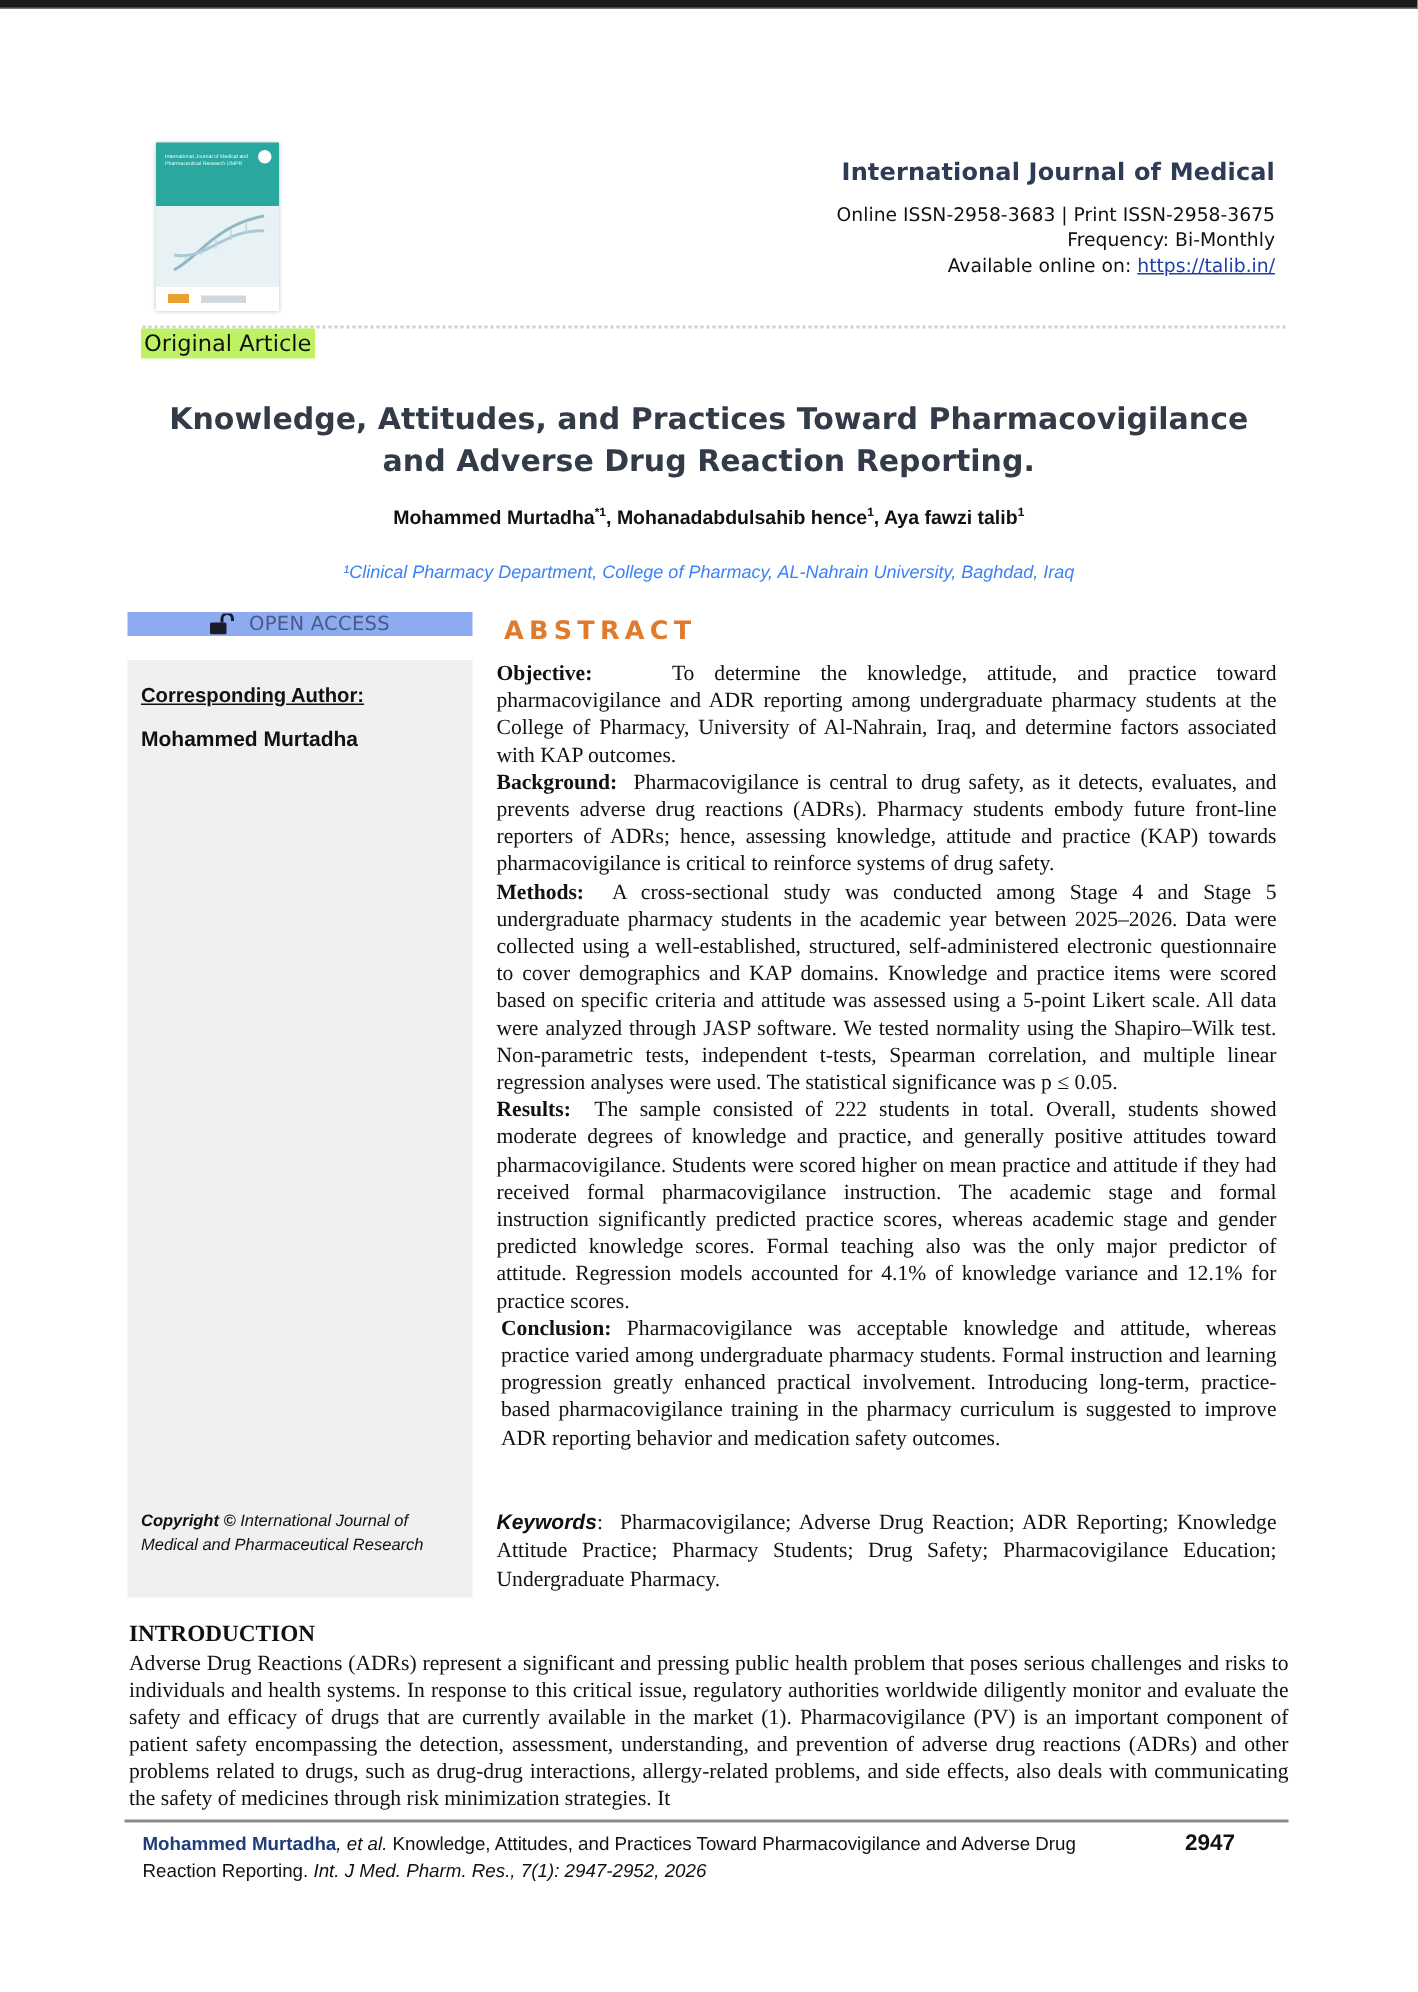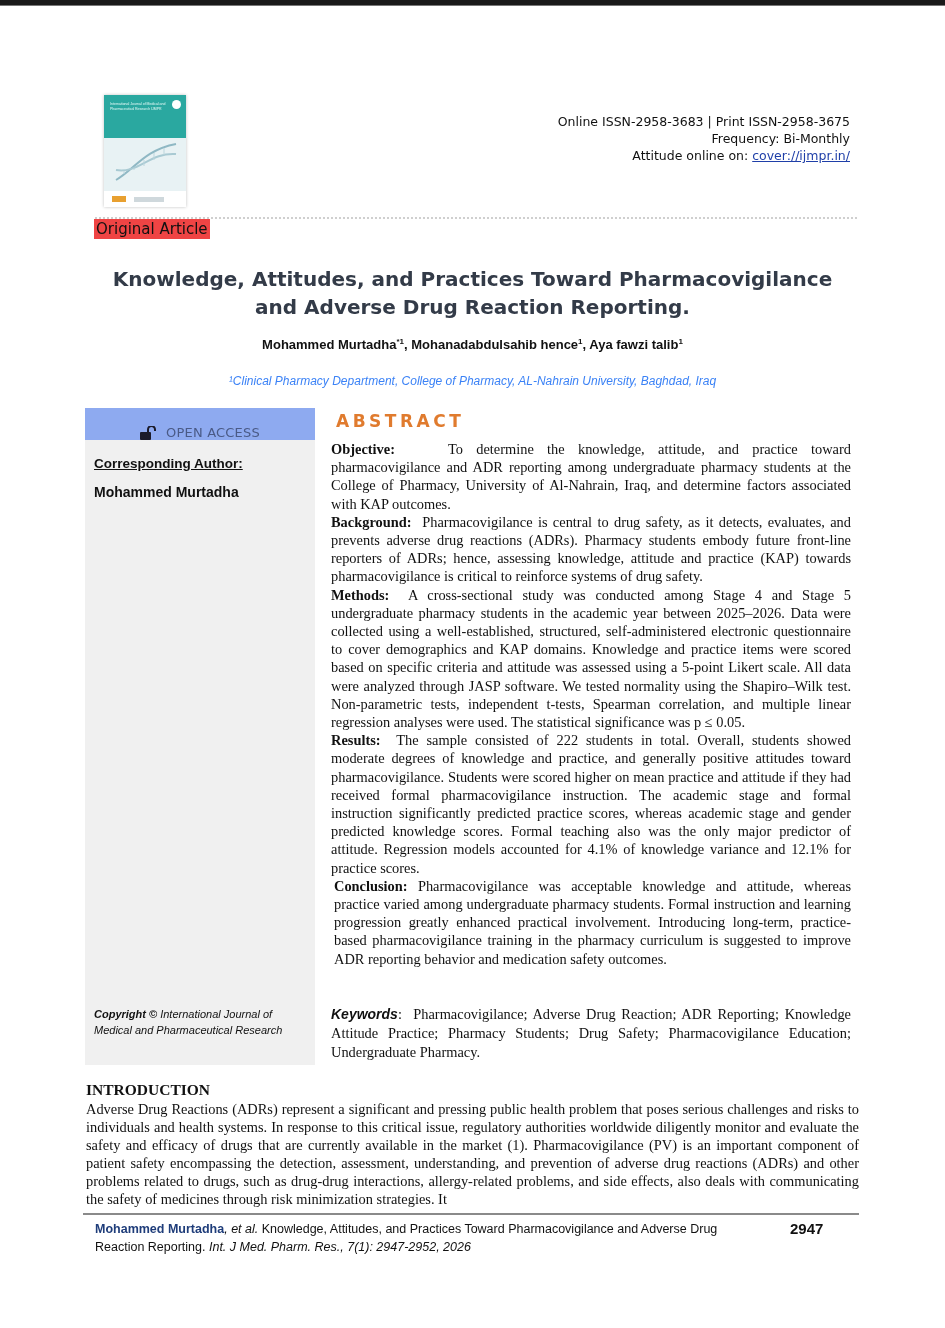--- a/index.html
+++ b/index.html
@@ -20,29 +20,29 @@
   .cover .helix { position: absolute; left: 10px; top: 45px; width: 64px; height: 44px; }
   .cover .cfoot { position: absolute; left: 8px; bottom: 5px; width: 14px; height: 6px; background: #e8a030; }
   .cover .cfoot2 { position: absolute; left: 30px; bottom: 5px; width: 30px; height: 5px; background: #cfd8dc; }
 
   .journal { position: absolute; right: 95px; top: 104px; text-align: right; font-family: "DejaVu Sans", sans-serif; }
   .journal .jname { font-size: 16px; font-weight: bold; color: #2e3b57; line-height: 21px; letter-spacing: 0.1px; }
   .journal .issn { margin-top: 9px; font-size: 12.5px; color: #111; line-height: 17px; }
   .journal .issn a { color: #1f3fa8; text-decoration: underline; }
 
   .hr-dotted { position: absolute; left: 95px; top: 217px; width: 762px; border-top: 2px dotted #cfcfcf; }
-  .orig { position: absolute; left: 94px; top: 219px; background: #ef4444; padding: 1px 2px; font: 15px "DejaVu Sans", sans-serif; color: #111; }
+  .orig { position: absolute; left: 94px; top: 219px; background: #bef264; padding: 1px 2px; font: 15px "DejaVu Sans", sans-serif; color: #111; }
 
   .title { position: absolute; left: 90px; top: 265px; width: 765px; text-align: center; font: bold 20px "DejaVu Sans", sans-serif; color: #333b48; line-height: 28px; }
   .authors { position: absolute; left: 90px; top: 337px; width: 765px; text-align: center; font: bold 13px "Liberation Sans", sans-serif; color: #111; }
   .authors sup { font-size: 8px; }
   .affil { position: absolute; left: 90px; top: 374px; width: 765px; text-align: center; font: italic 12px "Liberation Sans", sans-serif; color: #3b82f6; }
 
   
-  .oa-bar { position: absolute; left: 85px; top: 408px; width: 230px; height: 32px; background: #8eaaf0; display: flex; align-items: flex-end; justify-content: center; gap: 8px; }
+  .oa-bar { position: absolute; left: 85px; top: 408px; width: 230px; height: 16px; background: #8eaaf0; display: flex; align-items: center; justify-content: center; gap: 8px; }
   .oa-bar .lbl { font: 13px "DejaVu Sans", sans-serif; color: #4a5a86; letter-spacing: 0.2px; }
   .sidebar { position: absolute; left: 85px; top: 440px; width: 230px; height: 625px; background: #f0f0f0; }
   .sb-inner { padding: 16px 0 0 9px; font-family: "Liberation Sans", sans-serif; }
   .sb-corr { font-size: 13.5px; font-weight: bold; text-decoration: underline; color: #111; }
   .sb-name { margin-top: 13px; font-size: 14px; font-weight: bold; color: #111; }
   .sb-dept { margin-top: 2px; font-size: 13px; font-style: italic; line-height: 18px; color: #111; }
   .sb-dates { margin-top: 18px; font: italic 15px "Liberation Serif", serif; line-height: 19px; color: #111; }
   .sb-copy { position: absolute; left: 9px; top: 566px; width: 215px; font: italic 11px "Liberation Sans", sans-serif; line-height: 16px; color: #111; }
   .sb-copy b { font-style: italic; }
 
@@ -81,24 +81,25 @@
       <line x1="30" y1="20" x2="30" y2="26"></line>
         <line x1="40" y1="13" x2="40" y2="20"></line>
       <line x1="50" y1="8" x2="50" y2="15"></line>
     </g>
   </svg>
   <div class="cfoot"></div>
   <div class="cfoot2"></div>
 </div>
 
 <div class="journal">
+  <div class="jname">International Journal of Medical</div>
   <div class="issn">
     <div>Online ISSN-2958-3683 | Print ISSN-2958-3675</div>
     <div>Frequency: Bi-Monthly</div>
-    <div><span>Attitude online on: </span><a>cover://ijmpr.in/</a></div>
+    <div><span>Available online on: </span><a>https://talib.in/</a></div>
   </div>
 </div>
 
 <div class="hr-dotted"></div>
 <div class="orig">Original Article</div>
 
 <div class="title">Knowledge, Attitudes, and Practices Toward Pharmacovigilance and Adverse Drug Reaction Reporting.</div>
 
 <div class="authors">
   <span>Mohammed Murtadha</span><sup>*1</sup>, <span>Mohanadabdulsahib hence</span><sup>1</sup>, <span>Aya fawzi talib</span><sup>1</sup>

